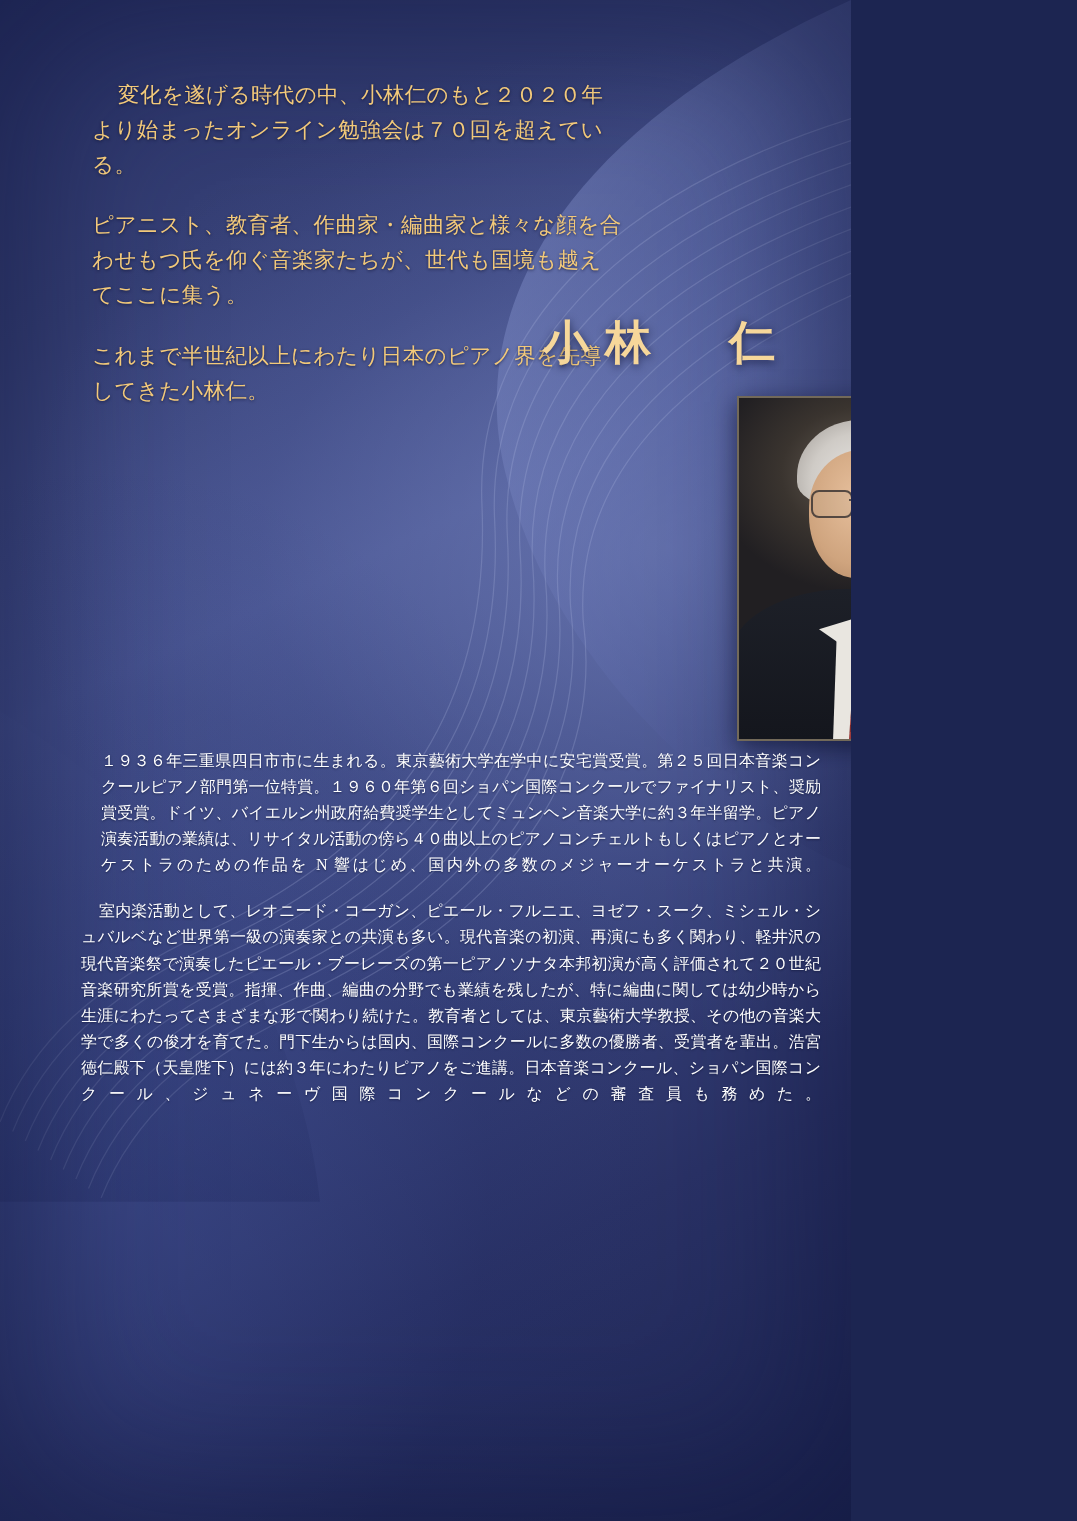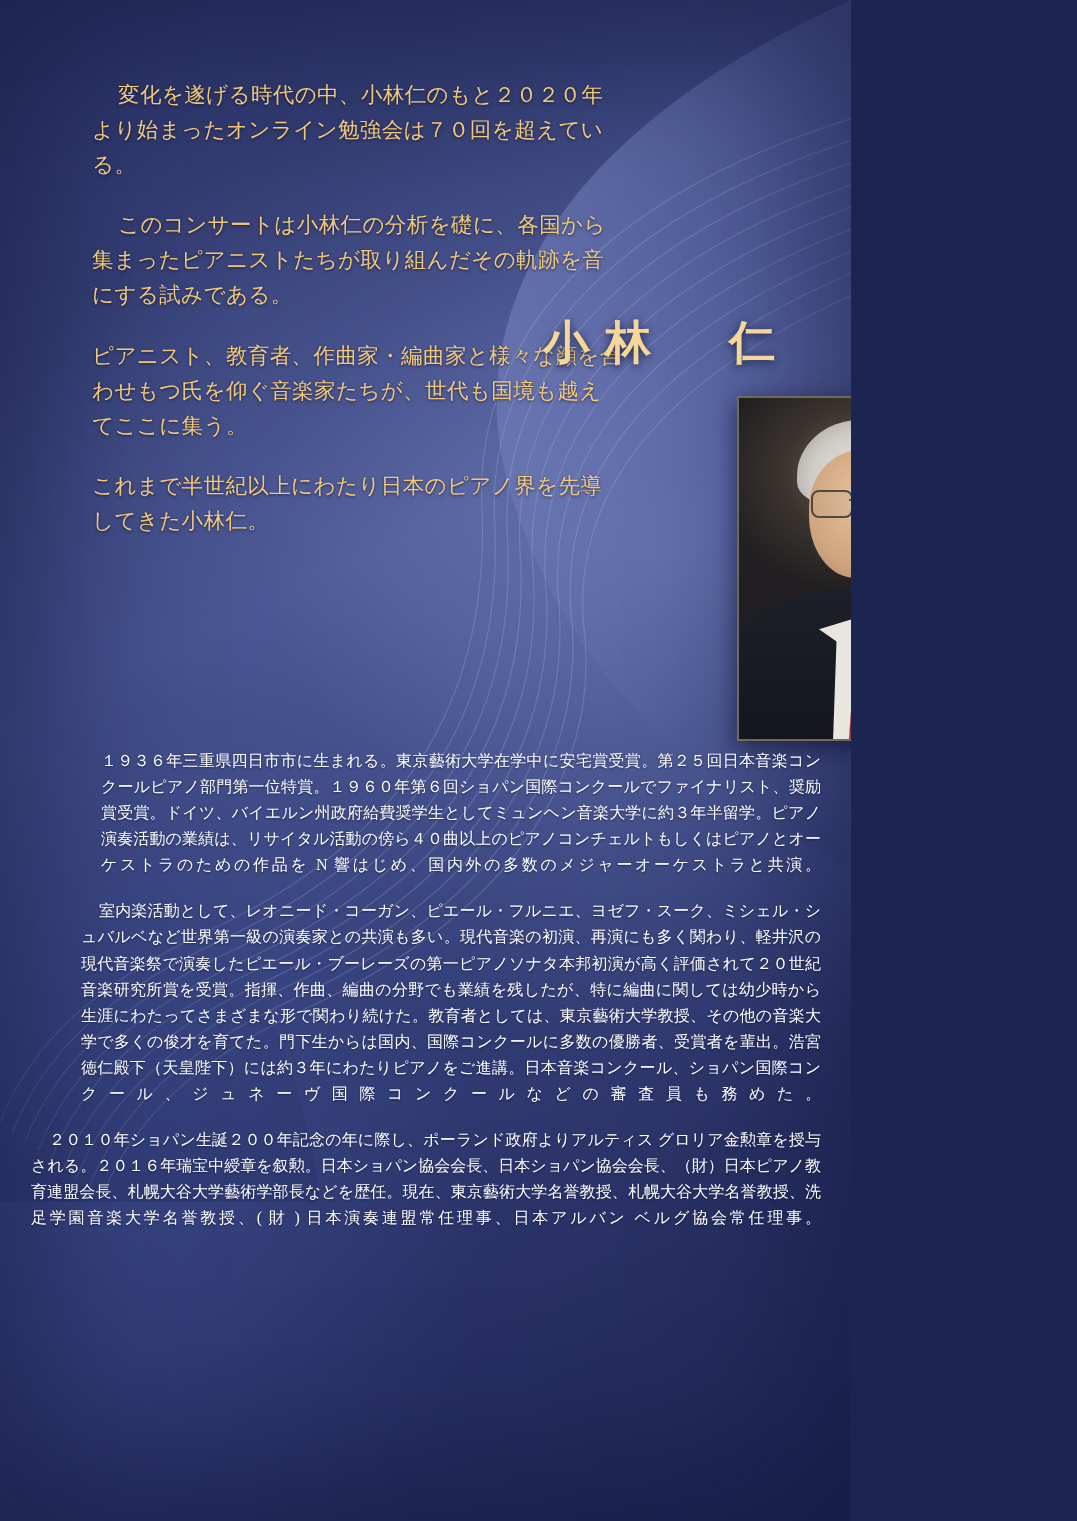--- a/index.html
+++ b/index.html
@@ -210,21 +210,20 @@
       <path d="M1077,374 C856,474 728,606 738,784 C764,976 648,1156 388,1276 C248,1341 168,1416 128,1516"></path>
     </g>
 
     <path d="M0,1521 L0,900 C180,1010 300,1160 360,1330 C385,1400 400,1470 405,1521 Z" fill="url(#gradLeft)" opacity="0.5"></path>
   </svg>
 
   <div class="frame-glow"></div>
 
   <div class="left-col">
     <p class="indent">変化を遂げる時代の中、小林仁のもと２０２０年より始まったオンライン勉強会は７０回を超えている。</p>
-    <p class="indent">このコンサートは小林仁の分析を礎に、各国から集まったピアニストたちが取り組んだその軌跡を音にする試みである。</p>
     <p>ピアニスト、教育者、作曲家・編曲家と様々な顔を合わせもつ氏を仰ぐ音楽家たちが、世代も国境も越えてここに集う。</p>
     <p>これまで半世紀以上にわたり日本のピアノ界を先導してきた小林仁。</p>
   </div>
 
   <div class="name">小林　仁</div>
 
   <div class="portrait">
     <div class="bg"></div>
     <div class="body"></div>
     <div class="shirt"></div>
@@ -237,16 +236,15 @@
       <div class="lens l"></div>
       <div class="bridge"></div>
       <div class="lens r"></div>
     </div>
   </div>
 
 
   <div class="profile-body">
     <p>１９３６年三重県四日市市に生まれる。東京藝術大学在学中に安宅賞受賞。第２５回日本音楽コンクールピアノ部門第一位特賞。１９６０年第６回ショパン国際コンクールでファイナリスト、奨励賞受賞。ドイツ、バイエルン州政府給費奨学生としてミュンヘン音楽大学に約３年半留学。ピアノ演奏活動の業績は、リサイタル活動の傍ら４０曲以上のピアノコンチェルトもしくはピアノとオーケストラのための作品を N 響はじめ、国内外の多数のメジャーオーケストラと共演。</p>
     <p class="indent block2">室内楽活動として、レオニード・コーガン、ピエール・フルニエ、ヨゼフ・スーク、ミシェル・シュバルベなど世界第一級の演奏家との共演も多い。現代音楽の初演、再演にも多く関わり、軽井沢の現代音楽祭で演奏したピエール・ブーレーズの第一ピアノソナタ本邦初演が高く評価されて２０世紀音楽研究所賞を受賞。指揮、作曲、編曲の分野でも業績を残したが、特に編曲に関しては幼少時から生涯にわたってさまざまな形で関わり続けた。教育者としては、東京藝術大学教授、その他の音楽大学で多くの俊才を育てた。門下生からは国内、国際コンクールに多数の優勝者、受賞者を輩出。浩宮 徳仁殿下（天皇陛下）には約３年にわたりピアノをご進講。日本音楽コンクール、ショパン国際コンクール、ジュネーヴ国際コンクールなどの審査員も務めた。</p>
-    <p class="indent block3">２０１０年ショパン生誕２００年記念の年に際し、ポーランド政府よりアルティス グロリア金勲章を授与される。２０１６年瑞宝中綬章を叙勲。日本ショパン協会会長、日本ショパン協会会長、（財）日本ピアノ教育連盟会長、札幌大谷大学藝術学部長などを歴任。現在、東京藝術大学名誉教授、札幌大谷大学名誉教授、洗足学園音楽大学名誉教授、( 財 ) 日本演奏連盟常任理事、日本アルバン ベルグ協会常任理事。</p>
   </div>
 
 </div>
 
 </body></html>

